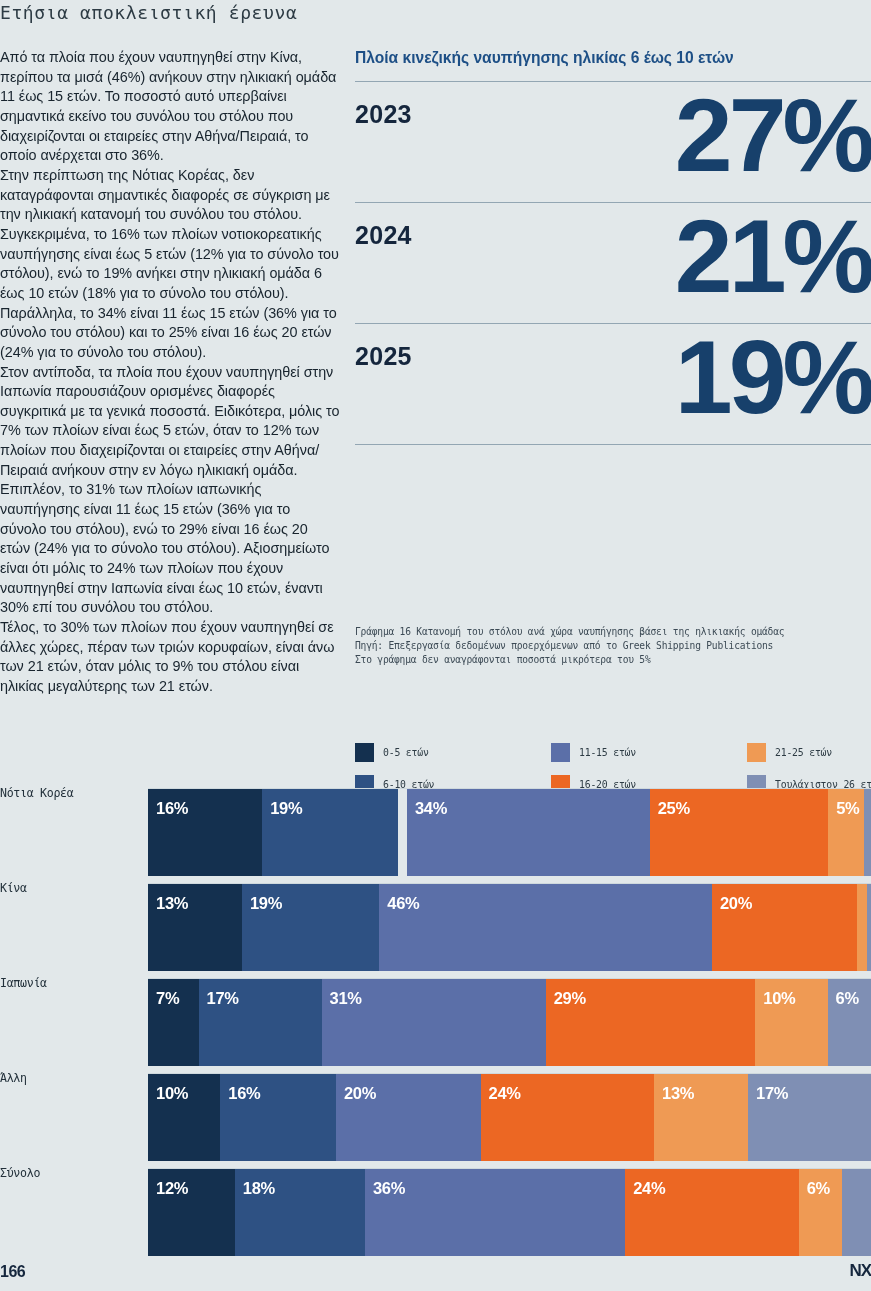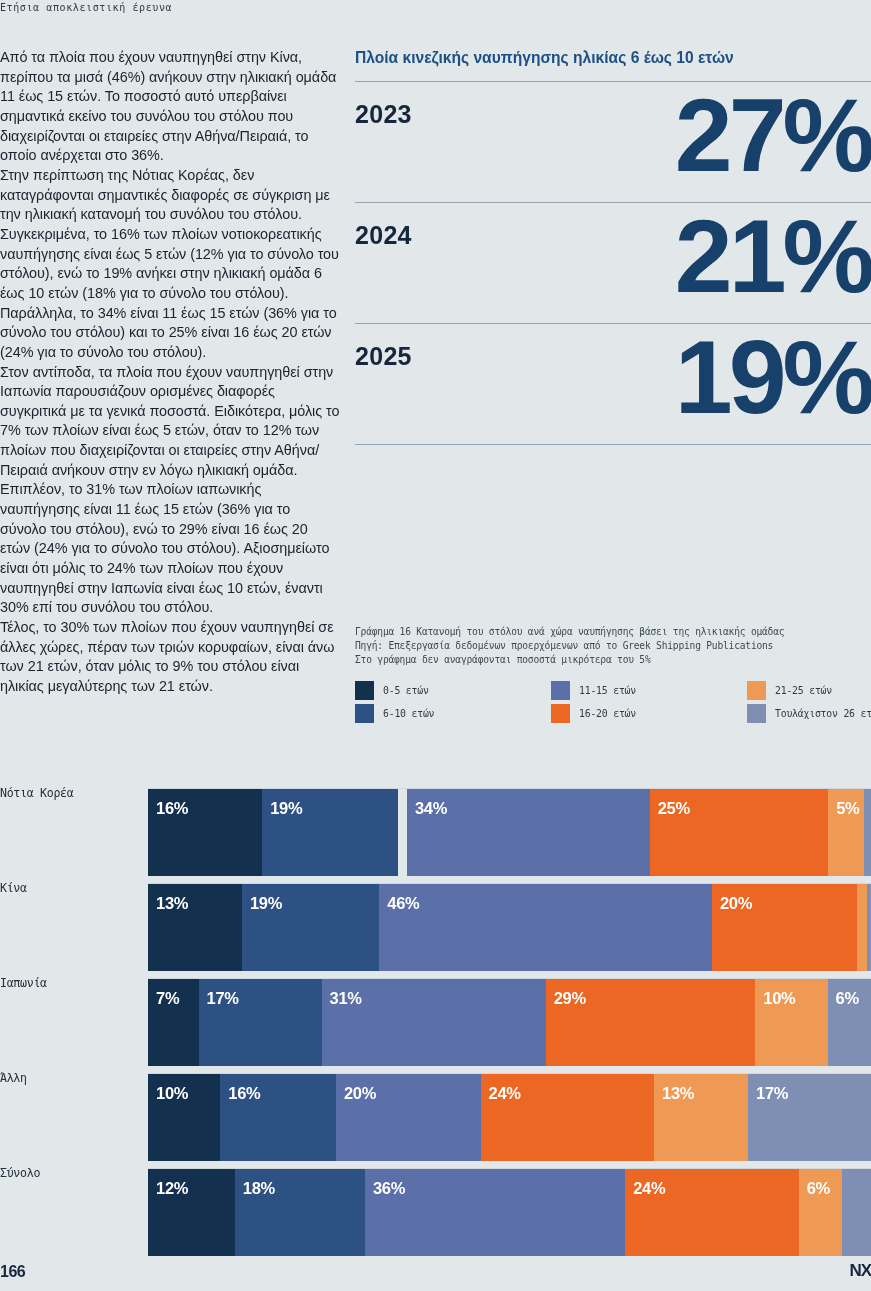--- a/index.html
+++ b/index.html
@@ -11,21 +11,21 @@
     color:#1d2a33;
     position:relative;
     overflow:hidden;
   }
   .page{position:relative;width:871px;height:1291px;}
 
   
   .runhead{
     position:absolute;left:0;top:2px;
     font-family:"DejaVu Sans Mono",monospace;
-    font-size:10px;letter-spacing:.6px;color:#2d3b44;
+    font-size:18px;letter-spacing:.6px;color:#2d3b44;
     white-space:nowrap;
   }
 
   
   .left-col{
     position:absolute;left:0;top:48px;width:340px;
   }
   .art-title{
     font-size:15.5px;font-weight:bold;color:#15263d;
     margin:0 0 3px 0;letter-spacing:.1px;
@@ -68,23 +68,23 @@
   .caption{
     position:absolute;left:355px;top:625px;width:516px;
     font-family:"DejaVu Sans Mono",monospace;
     font-size:9.6px;line-height:1.45;color:#3c4a55;
     letter-spacing:-.2px;
   }
   .caption div{white-space:nowrap;}
 
   
   .legend{
-    position:absolute;left:355px;top:681px;width:516px;
+    position:absolute;left:355px;top:743px;width:516px;
     display:grid;grid-template-columns:196px 196px 1fr;
-    row-gap:4px;
+    row-gap:13px;
   }
   .legend-item{display:flex;align-items:center;}
   .swatch{
     width:19px;height:19px;display:inline-block;flex:0 0 auto;
     margin-right:9px;
   }
   .legend-label{
     font-family:"DejaVu Sans Mono",monospace;
     font-size:9.8px;color:#2d3b44;letter-spacing:-.2px;
     white-space:nowrap;

